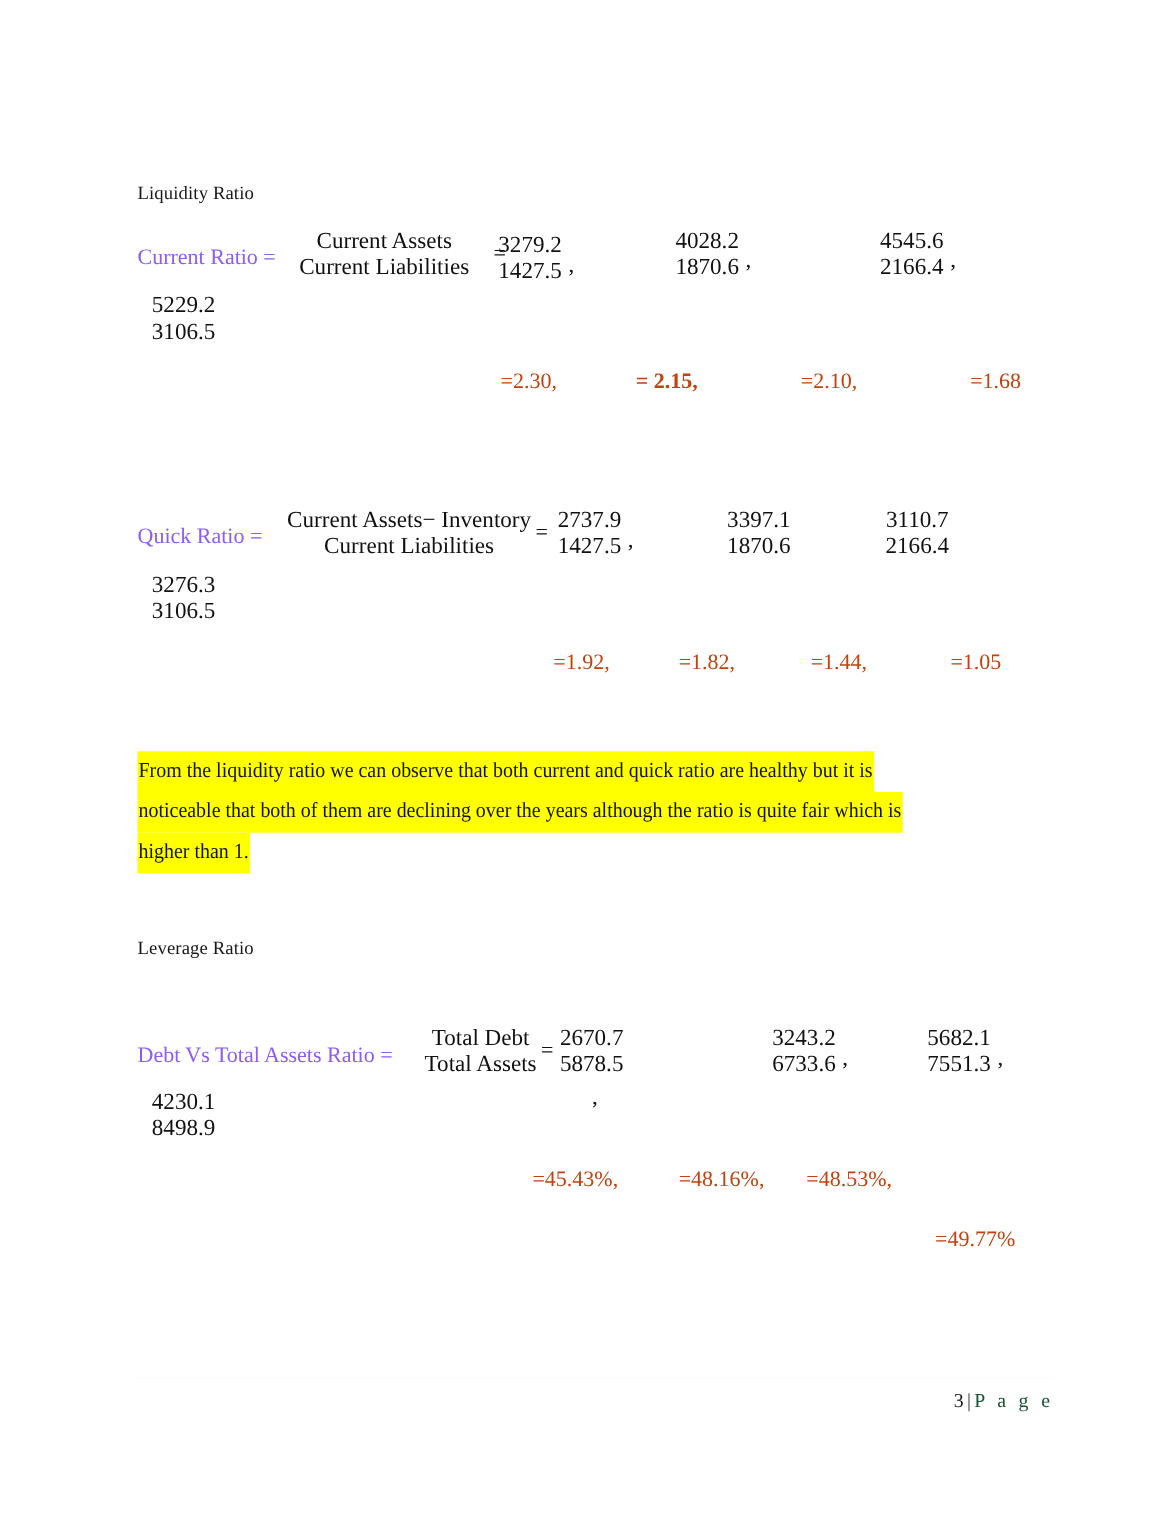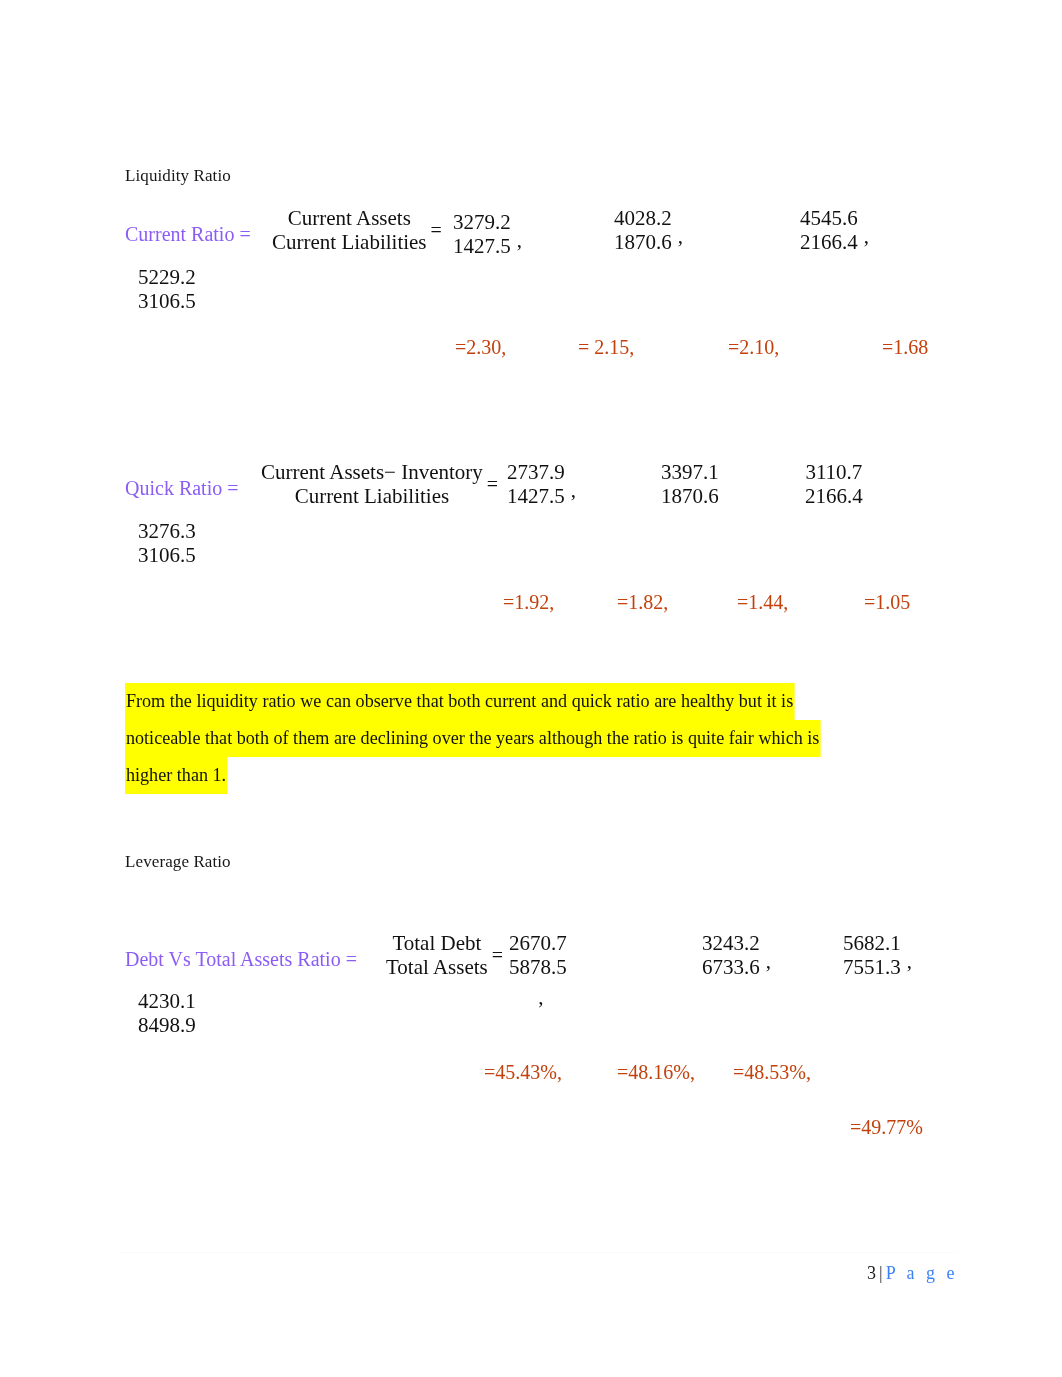--- a/index.html
+++ b/index.html
@@ -128,34 +128,34 @@
   }
   .footer .pg-num {
     color: #1a1a1a;
     font-weight: normal;
   }
   .footer .pg-sep {
     color: #3a3a3a;
     padding: 0 3px;
   }
   .footer .pg-word {
-    color: #3b82f6;
+    color: #14532d;
     letter-spacing: 3.5px;
   }
 </style>
 </head>
 <body>
 
 <div class="page">
 
   <div class="abs section-heading" style="left:125px; top:166px;">Liquidity Ratio</div>
 
   <div class="abs formula-label" style="left:125px; top:223px;">Current Ratio =</div>
 
-  <div class="row-inline" style="left:272px; top:207px;">
+  <div class="row-inline" style="left:272px; top:207px;gap:18px;">
     <span class="frac">
       <span class="num">Current Assets</span>
       <span class="den">Current Liabilities</span>
     </span>
     <span class="eqsign">=</span>
   </div>
 
   <div class="row-inline" style="left:453px; top:211px;">
     <span class="frac">
       <span class="num">3279.2</span>
@@ -181,21 +181,21 @@
   </div>
 
   <div class="row-inline" style="left:138px; top:266px;">
     <span class="frac">
       <span class="num">5229.2</span>
       <span class="den">3106.5</span>
     </span>
   </div>
 
   <div class="result" style="left:455px; top:336px;">=2.30,</div>
-  <div class="result" style="left:578px; top:336px;">= 2.15,</div>
+  <div class="result" style="left:578px; top:336px;font-weight:bold;">= 2.15,</div>
   <div class="result" style="left:728px; top:336px;">=2.10,</div>
   <div class="result" style="left:882px; top:336px;">=1.68</div>
 
   <div class="abs formula-label" style="left:125px; top:477px;">Quick Ratio =</div>
 
   <div class="row-inline" style="left:261px; top:461px;">
     <span class="frac">
       <span class="num">Current Assets− Inventory</span>
       <span class="den">Current Liabilities</span>
     </span>

